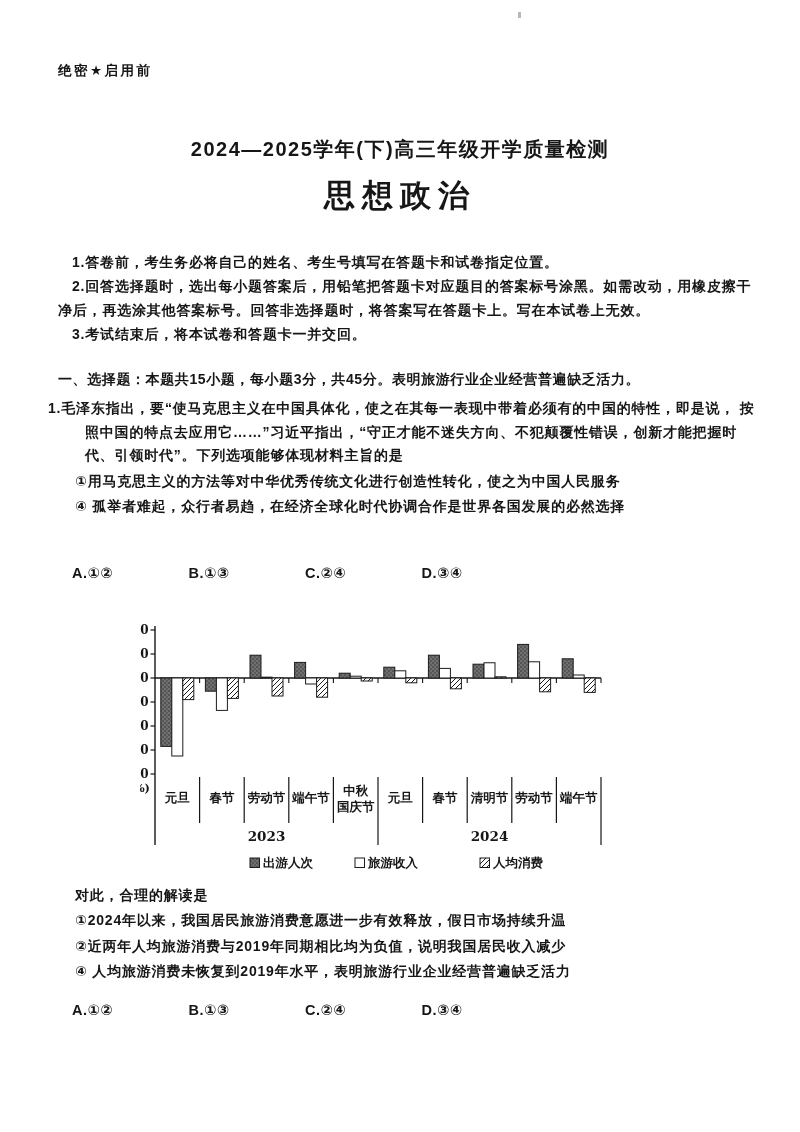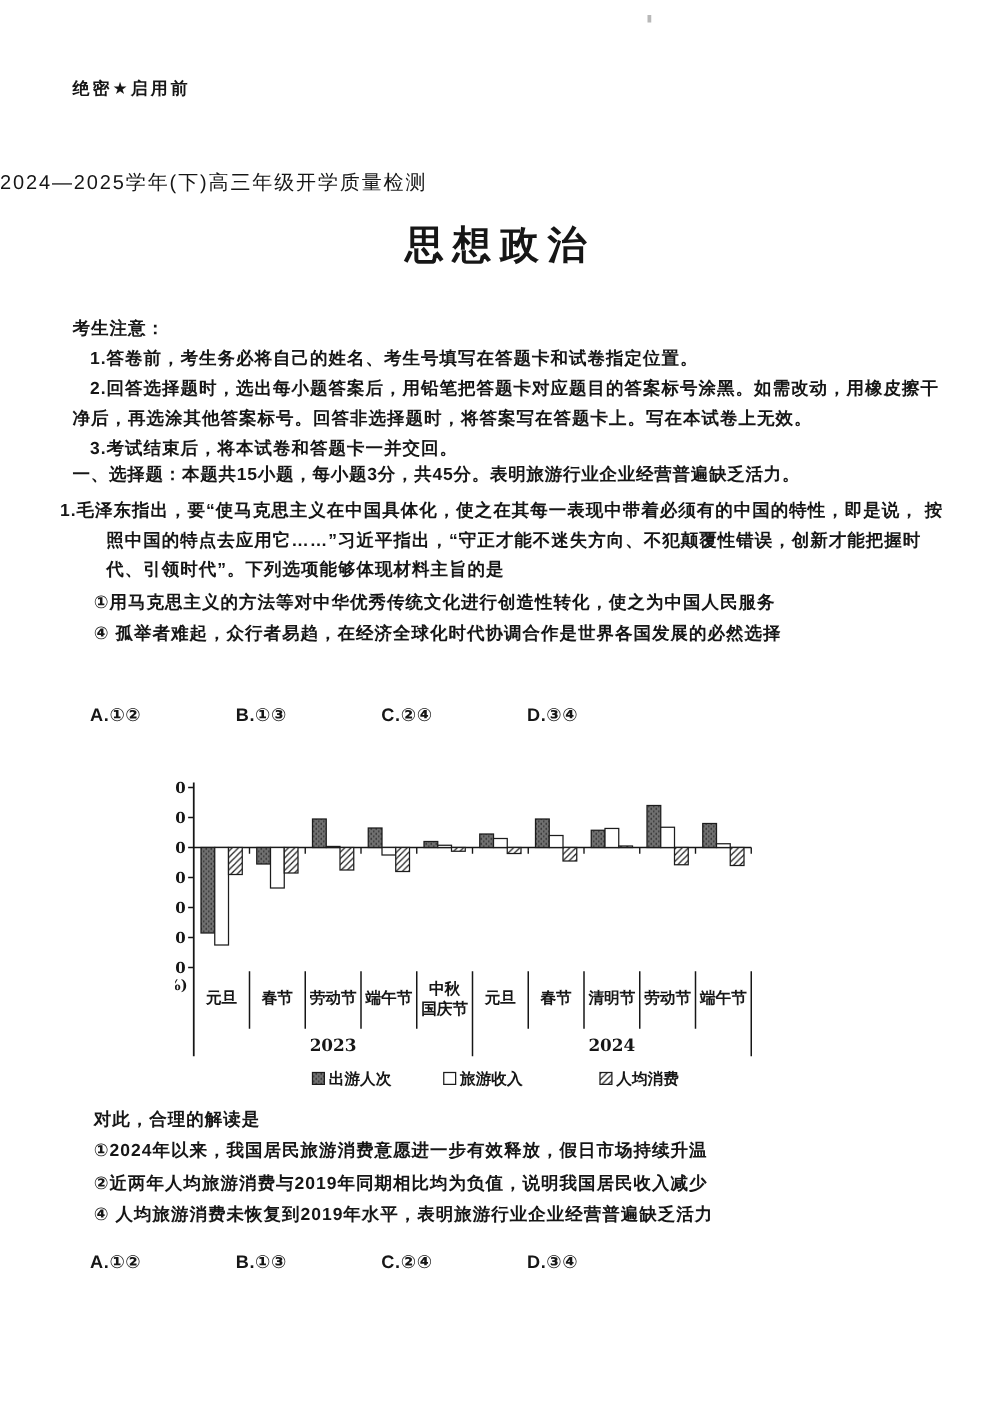--- a/index.html
+++ b/index.html
@@ -5,21 +5,21 @@
   html,body { margin:0; padding:0; background:#888; }
   .page {
     position:relative; width:800px; height:1132px; margin:0 auto;
     background:#ffffff; overflow:hidden;
     font-family:"Liberation Sans","DejaVu Sans",sans-serif;
     color:#161616;
   }
   .abs { position:absolute; }
   .secret { left:58px; top:62px; font-size:13.5px; font-weight:800; letter-spacing:2.5px; }
   .dot-artifact { left:518px; top:12px; width:3px; height:6px; background:#b8b8b8; }
-  .title1 { left:0; top:136px; width:800px; text-align:left; font-size:16px; font-weight:400; letter-spacing:1.5px; }
+  .title1 { left:0; top:136px; width:800px; text-align:center; font-size:20px; font-weight:700; letter-spacing:1.5px; }
   .title2 { left:0; top:175px; width:800px; text-align:center; font-size:31px; font-weight:900; letter-spacing:7px; }
   .notice { left:58px; top:250px; width:708px; font-size:14px; line-height:24px; font-weight:600; letter-spacing:0.8px; }
   .notice-heading { font-weight:800; }
   .notice p { margin:0; text-indent:1em; }
   .section-header { left:58px; top:371px; width:725px; font-size:14px; font-weight:800; letter-spacing:0.6px; }
   .q1-stem { left:48px; top:397px; width:718px; font-size:14px; line-height:23.5px; font-weight:600;
              letter-spacing:0.8px; padding-left:37px; text-indent:-37px; box-sizing:border-box; }
   .q1-options { left:75px; top:469px; width:700px; font-size:14px; font-weight:600; letter-spacing:0.8px; }
   .q1-options div { height:25px; line-height:25px; }
   .answer-row { left:72px; top:565px; width:700px; font-size:14.5px; font-weight:600; letter-spacing:0.5px; }
@@ -35,21 +35,20 @@
 
 <div class="page">
 
   <div class="abs secret">绝密★启用前</div>
   <div class="abs dot-artifact"></div>
 
   <div class="abs title1">2024—2025学年(下)高三年级开学质量检测</div>
   <div class="abs title2">思想政治</div>
 
   <div class="abs notice">
-    <div class="notice-heading">考生注意：</div>
     <p>1.答卷前，考生务必将自己的姓名、考生号填写在答题卡和试卷指定位置。</p>
     <p>2.回答选择题时，选出每小题答案后，用铅笔把答题卡对应题目的答案标号涂黑。如需改动，用橡皮擦干净后，再选涂其他答案标号。回答非选择题时，将答案写在答题卡上。写在本试卷上无效。</p>
     <p>3.考试结束后，将本试卷和答题卡一并交回。</p>
   </div>
 
   <div class="abs section-header">一、选择题：本题共15小题，每小题3分，共45分。表明旅游行业企业经营普遍缺乏活力。</div>
 
   <div class="abs q1-stem">1.毛泽东指出，要“使马克思主义在中国具体化，使之在其每一表现中带着必须有的中国的特性，即是说， 按照中国的特点去应用它……”习近平指出，“守正才能不迷失方向、不犯颠覆性错误，创新才能把握时 代、引领时代”。下列选项能够体现材料主旨的是</div>
 
   <div class="abs q1-options">

